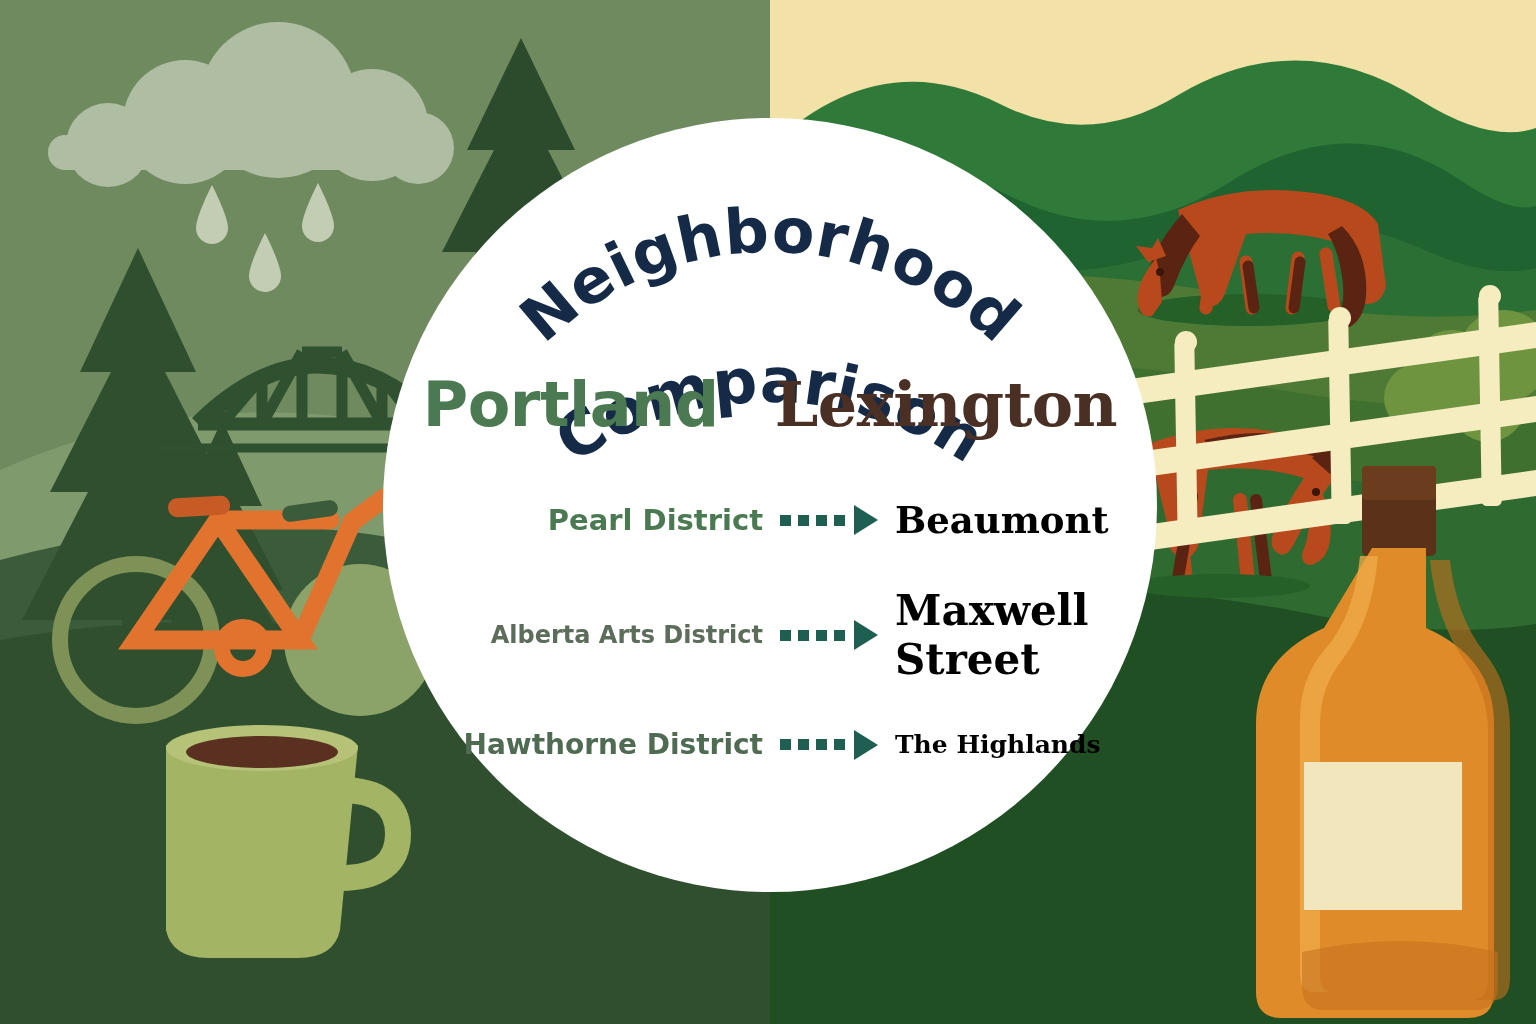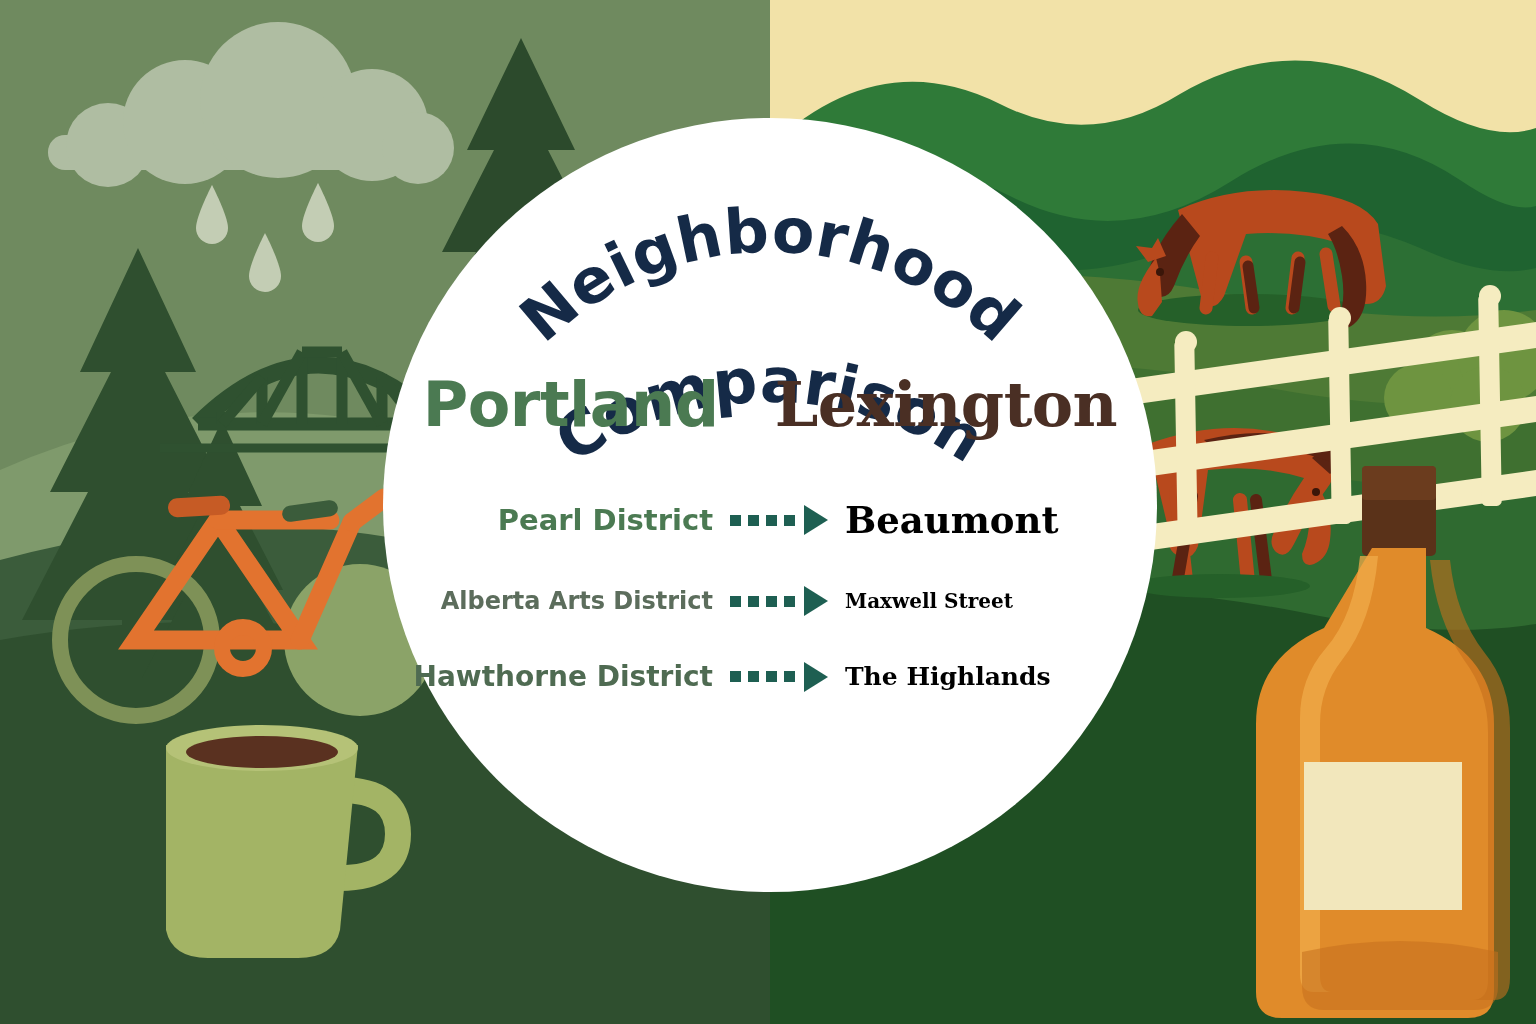--- a/index.html
+++ b/index.html
@@ -77,21 +77,21 @@
     top: 380px;
     left: 0;
     width: 774px;
     display: flex;
     flex-direction: column;
     gap: 44px;
   }
   .pair-row {
     display: flex;
     align-items: center;
-    justify-content: flex-start;
+    justify-content: flex-end;
     width: 842px;
   }
   .left-cell {
     width: 330px;
     text-align: right;
     padding-right: 14px;
     font-family: "DejaVu Sans", sans-serif;
     font-weight: 600;
   }
   .right-cell {
@@ -119,21 +119,21 @@
     width: 0;
     height: 0;
     border-top: 15px solid transparent;
     border-bottom: 15px solid transparent;
     border-left: 24px solid #1e5f52;
     margin-left: 2px;
   }
   .r0 .left-cell { font-size: 29px; color: #4b7a52; }
   .r0 .right-cell { font-size: 37px; }
   .r1 .left-cell { font-size: 24px; color: #5c6d5c; }
-  .r1 .right-cell { font-size: 20px; }
+  .r1 .right-cell { font-size: 42px; }
   .r2 .left-cell { font-size: 28px; color: #4f6b52; }
   .r2 .right-cell { font-size: 25px; }
 </style>
 </head>
 <body>
 
 <div id="stage">
 
   <svg id="scene" viewBox="0 0 1536 1024">
     <defs>

